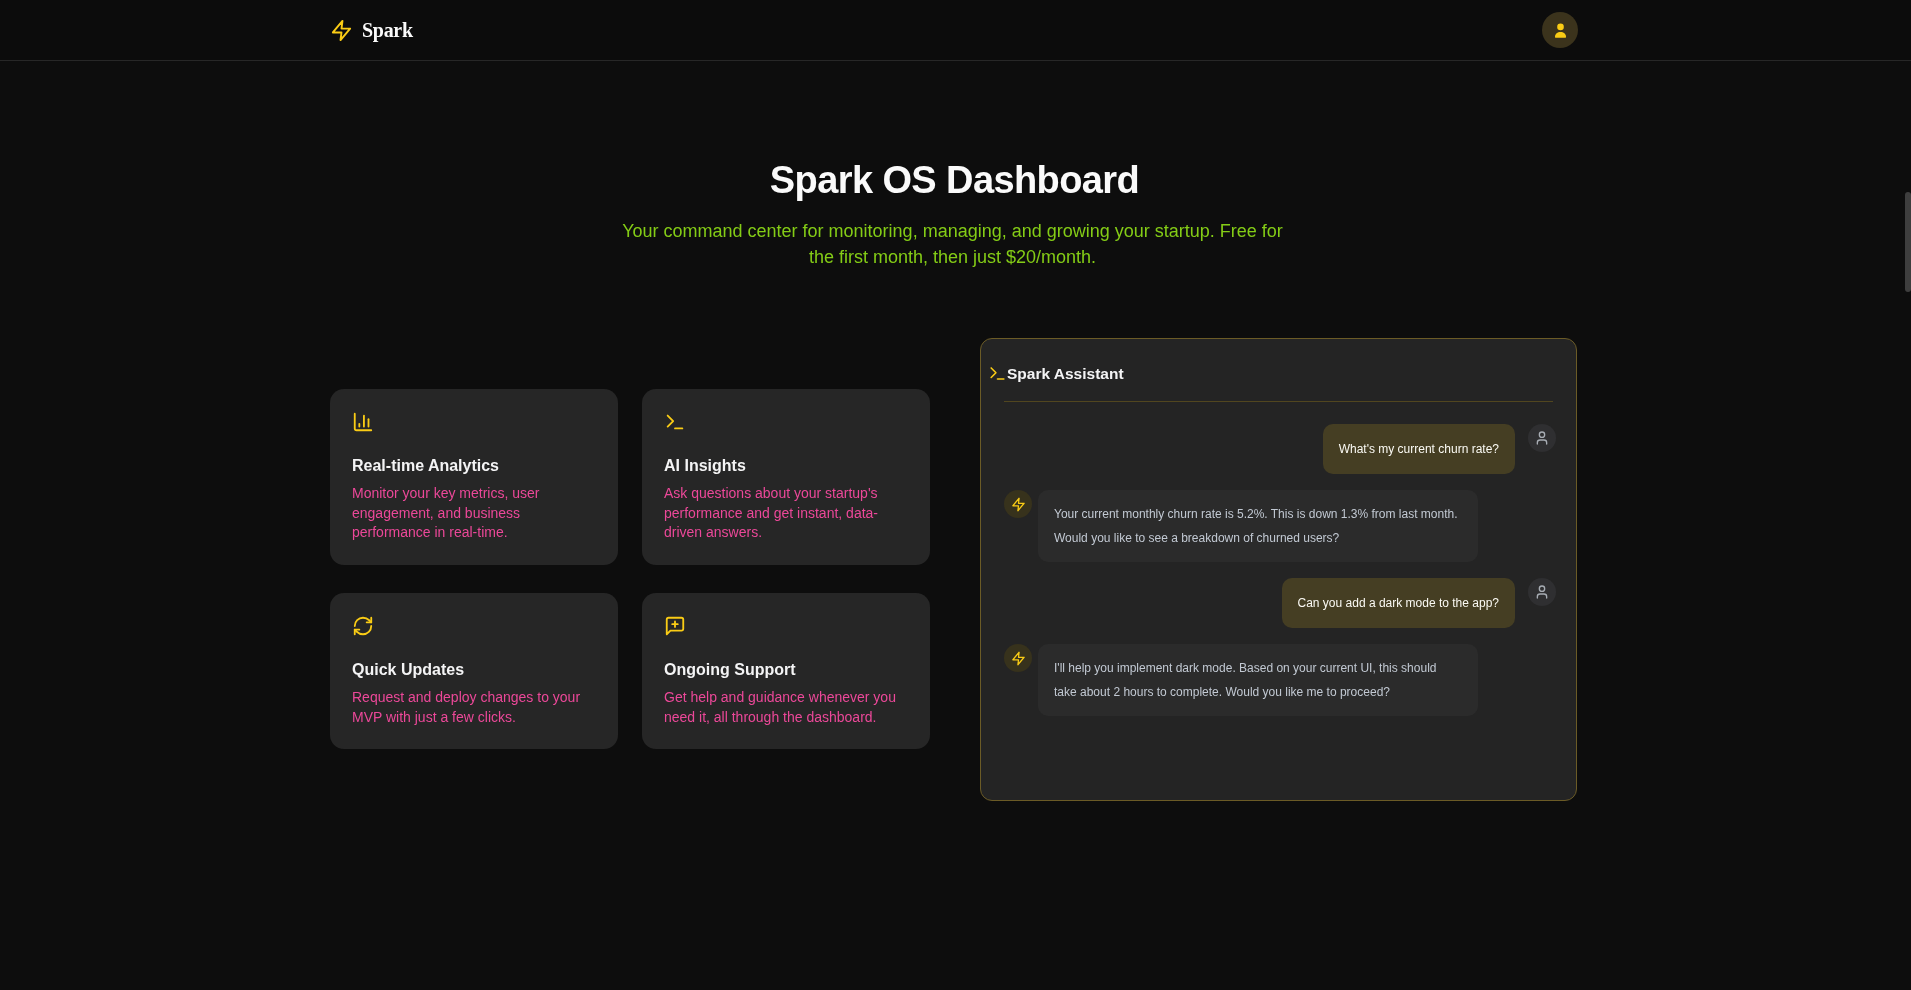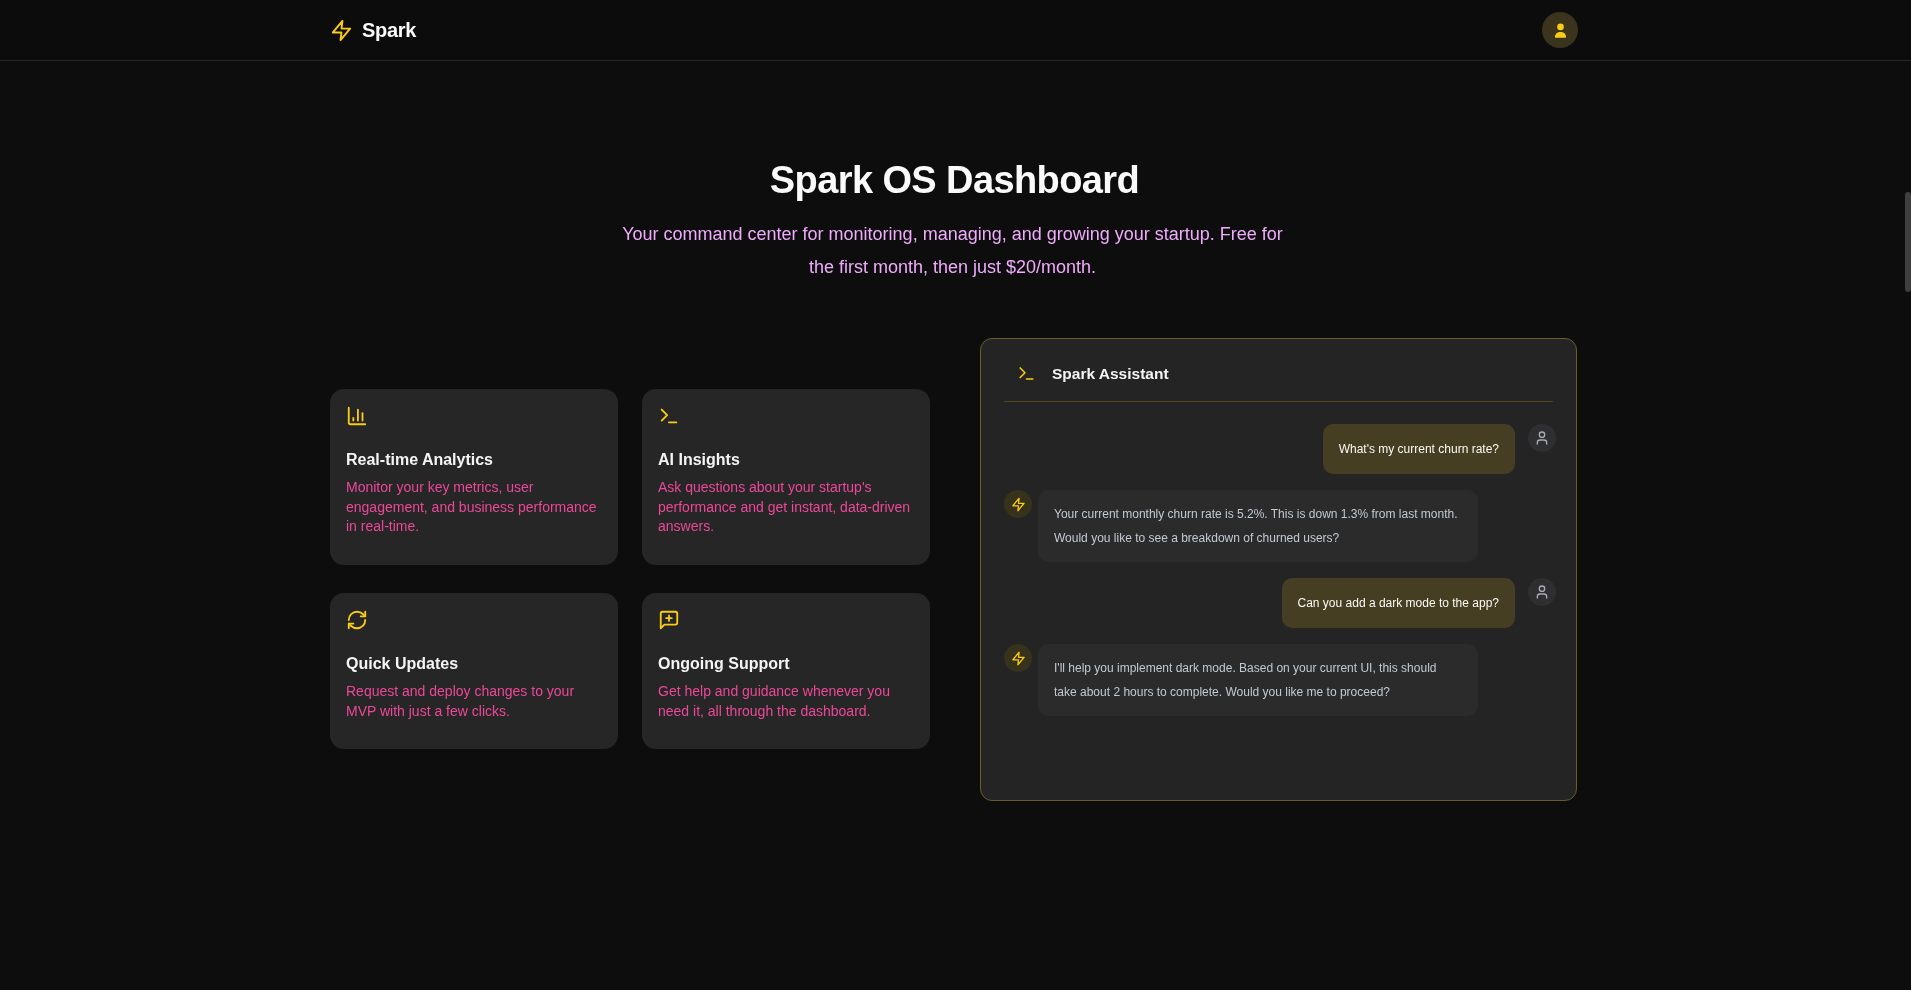--- a/index.html
+++ b/index.html
@@ -13,69 +13,69 @@
 
   
   .nav {
     position: absolute; top: 0; left: 0; width: 100%; height: 61px;
     background: #0c0c0c; border-bottom: 1px solid #272727;
   }
   .brand {
     position: absolute; left: 330px; top: 0; height: 61px;
     display: flex; align-items: center; gap: 9px; cursor: pointer;
   }
-  .brand-name { font-size: 20px; font-weight: 700; color: #fafafa; letter-spacing: -0.3px; }
+  .brand-name { font-size: 20px; font-weight: 700; color: #fafafa; letter-spacing: -0.3px; font-family: Liberation Serif, serif; }
   .nav-links {
     position: absolute; left: 839px; top: 0; height: 61px;
     display: flex; align-items: center; gap: 33px;
   }
   .nav-link { font-size: 15px; color: #d1d5db; cursor: pointer; }
   .avatar-btn {
     position: absolute; left: 1542px; top: 12px; width: 36px; height: 36px;
     border-radius: 50%; background: #3b331c; border: none;
     display: flex; align-items: center; justify-content: center; cursor: pointer;
   }
 
   
   .hero-title {
     position: absolute; top: 159px; left: 2px; width: 1905px;
     text-align: center; font-size: 38px; font-weight: 700;
     color: #fafafa; letter-spacing: -0.6px;
   }
   .hero-subtitle {
     position: absolute; top: 218px; left: 50%; transform: translateX(-50%);
     margin-left: -3px; width: 690px; text-align: center;
-    font-size: 18px; line-height: 33px; color: #f0abfc;
+    font-size: 18px; line-height: 26px; color: #84cc16;
   }
 
   
   .features {
     position: absolute; left: 330px; top: 389px; width: 600px;
     display: grid; grid-template-columns: 288px 288px;
     grid-template-rows: 176px 156px; column-gap: 24px; row-gap: 28px;
   }
   .card {
-    background: #262626; border-radius: 14px; padding: 16px;
+    background: #262626; border-radius: 14px; padding: 22px;
   }
   .card-icon { width: 22px; height: 22px; display: block; }
   .card-title {
     margin-top: 24px; font-size: 16px; font-weight: 700; color: #f4f4f5;
   }
   .card-desc {
     margin-top: 9px; font-size: 14px; line-height: 19.5px; color: #ec4899;
   }
 
   
   .panel {
     position: absolute; left: 980px; top: 338px; width: 597px; height: 463px;
     background: #242424; border: 1px solid #6b5b26; border-radius: 12px;
   }
   .panel-header {
-    display: flex; align-items: center; gap: 16px;
-    padding: 25px 24px 18px 36px;
+    display: flex; align-items: center; gap: 0;
+    padding: 25px 24px 18px 7px;
   }
   .panel-title { font-size: 15.5px; font-weight: 700; color: #f4f4f5; }
   .panel-divider { border: none; border-top: 1px solid #51461f; margin: 0 23px; }
   .messages {
     padding: 22px 20px 0 23px;
     display: flex; flex-direction: column; gap: 16px;
   }
   .msg-row { display: flex; align-items: flex-start; }
   .msg-row.user { justify-content: flex-end; gap: 13px; }
   .msg-row.assistant { gap: 6px; }

